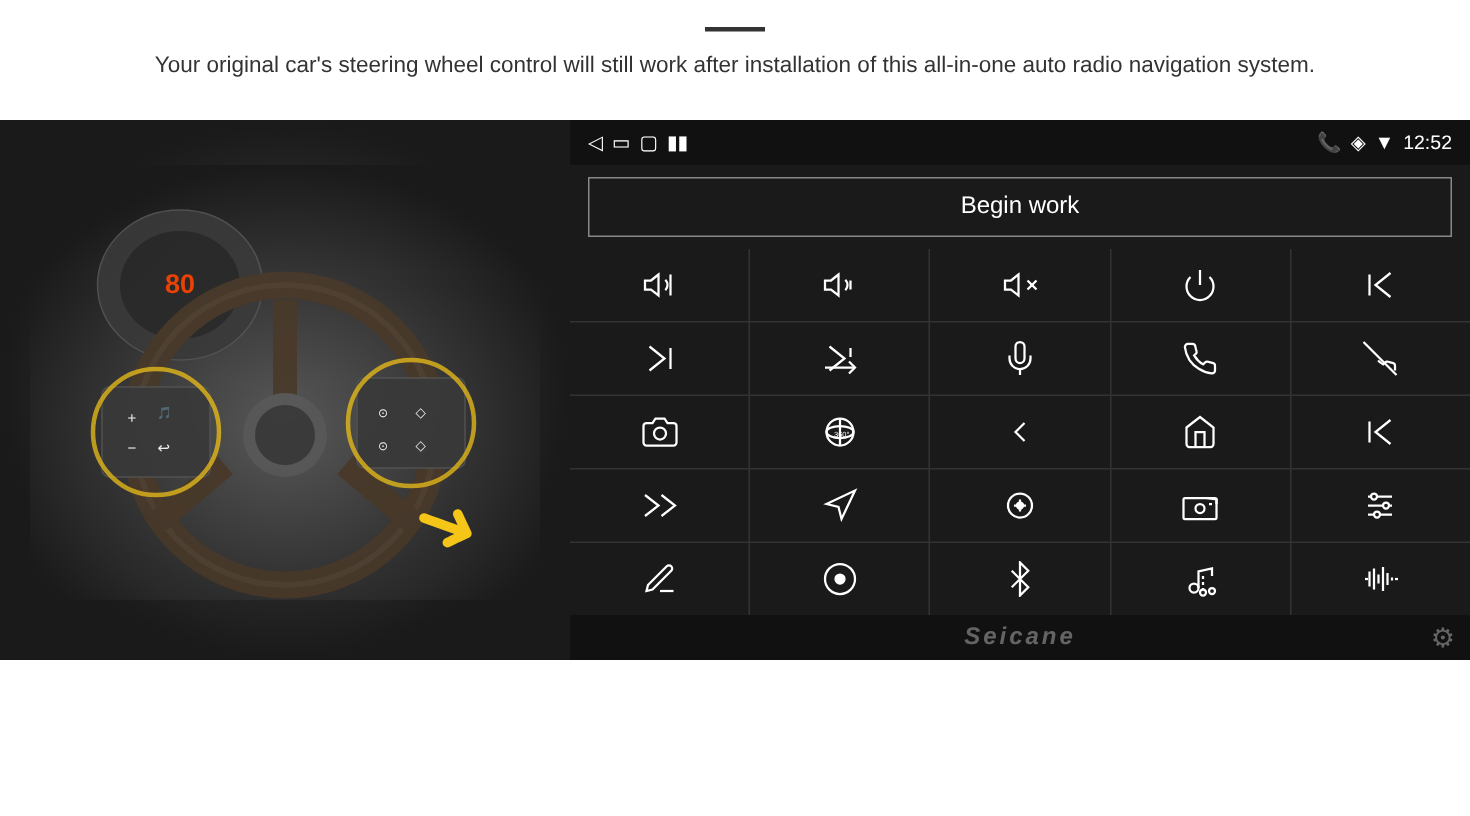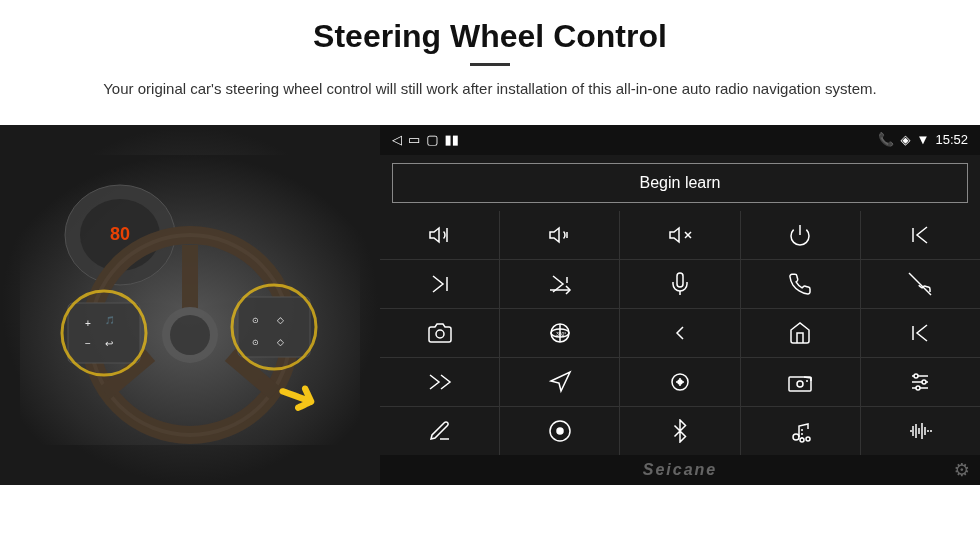--- a/index.html
+++ b/index.html
@@ -159,21 +159,20 @@
       width: 340px;
       height: 290px;
       opacity: 0.9;
     }
   </style>
 </head>
 <body>
 
 <div class="page-wrapper">
   <div class="header-section">
-    <h1 class="main-title">Steering Wheel Control</h1>
     <div class="title-divider"></div>
     <p class="subtitle-text">Your original car's steering wheel control will still work after installation of this all-in-one auto radio navigation system.</p>
   </div>
 
   <div class="content-area">
 
     <div class="car-image-section">
       <div class="car-bg">
         <svg class="sw-svg" viewBox="0 0 340 290">
 
@@ -229,26 +228,26 @@
         <div class="status-left">
           <span>◁</span>
           <span>▭</span>
           <span>▢</span>
           <span>▮▮</span>
         </div>
         <div class="status-right">
           <span>📞</span>
           <span>◈</span>
           <span>▼</span>
-          <span>15:52</span>
+          <span>12:52</span>
         </div>
       </div>
 
       <div class="begin-learn-row">
-        <button class="begin-learn-btn">Begin learn</button>
+        <button class="begin-learn-btn">Begin work</button>
       </div>
 
       <div class="icon-grid">
 
         <div class="icon-cell">
           <svg viewBox="0 0 24 24">
               <polygon points="11,5 6,9 2,9 2,15 6,15 11,19" stroke="#fff" fill="none"></polygon>
               <path d="M15.54,8.46a5,5,0,0,1,0,7.07"></path>
               <line x1="19" y1="5" x2="19" y2="19"></line>
             </svg>

